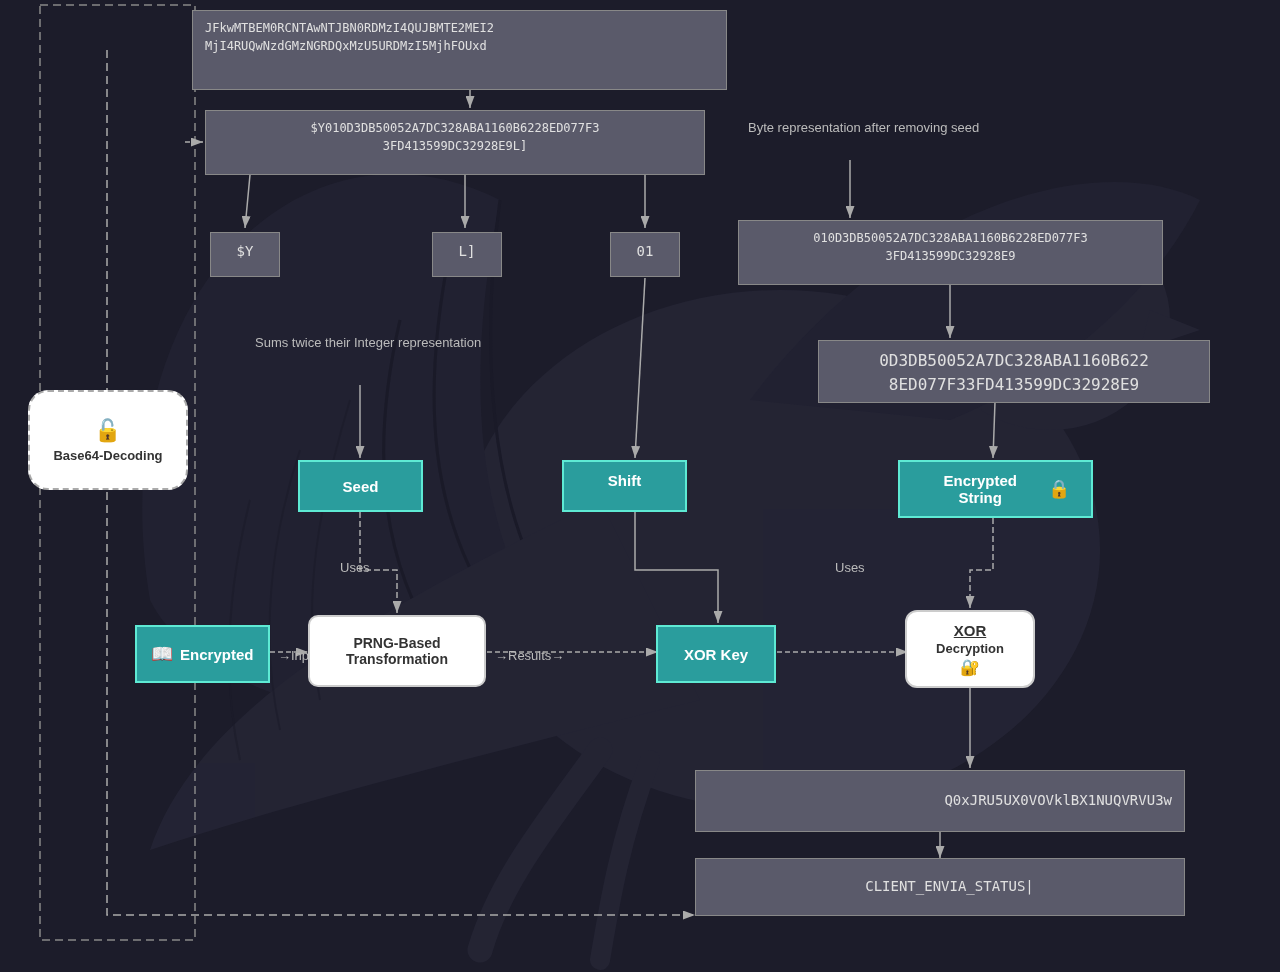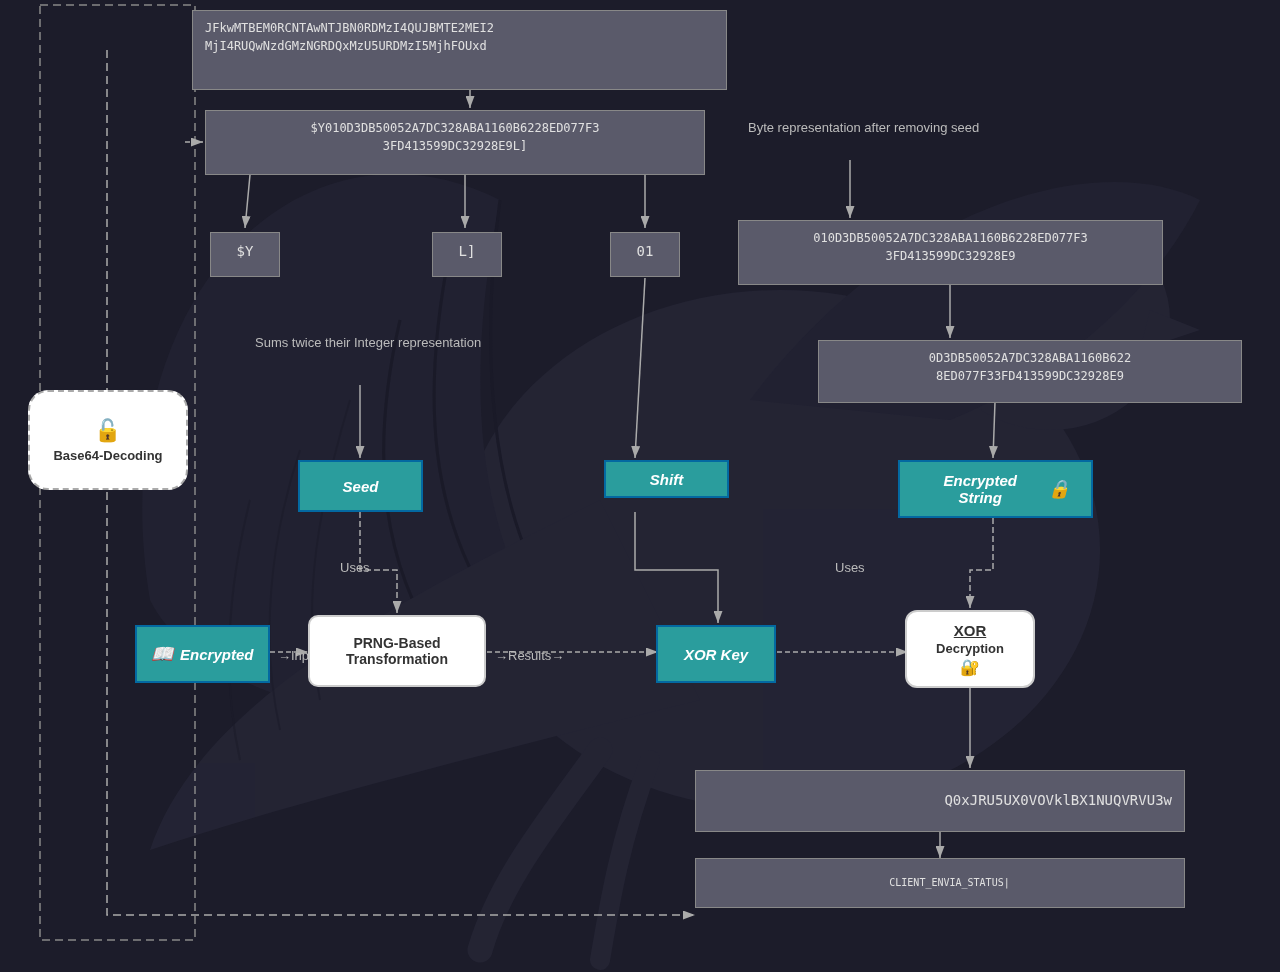--- a/index.html
+++ b/index.html
@@ -41,26 +41,25 @@
       border: 1px solid #888;
       padding: 8px 12px;
       font-family: monospace;
       font-size: 13px;
       line-height: 1.4;
     }
 
     .box-teal {
       background: #2a9d9d;
       color: #fff;
-      border: 2px solid #0369a1;
+      border: 2px solid #5eead4;
       padding: 10px 20px;
       font-size: 15px;
       font-weight: bold;
       text-align: center;
-      font-style: italic;
     }
 
     .box-white {
       background: #fff;
       color: #333;
       border: 2px dashed #aaa;
       border-radius: 16px;
       padding: 10px 16px;
       font-size: 14px;
       font-weight: bold;
@@ -226,34 +225,34 @@
 
   <div class="node box-dark" style="top:220px;left:738px;width:425px;height:65px;font-size:12px;text-align:center;line-height:1.5;">
     <span>010D3DB50052A7DC328ABA1160B6228ED077F3<br>3FD413599DC32928E9</span>
   </div>
 
   <div class="node label-text" style="top:335px;left:255px;">
     <span>Sums twice their
 Integer representation</span>
   </div>
 
-  <div class="node box-dark" style="top:340px;left:818px;width:424px;height:63px;font-size:12px;text-align:center;line-height:1.5;">
+  <div class="node box-dark" style="top:340px;left:818px;width:392px;height:63px;font-size:16px;text-align:center;line-height:1.5;">
     <span>0D3DB50052A7DC328ABA1160B622<br>8ED077F33FD413599DC32928E9</span>
   </div>
 
   <div class="node box-white" style="top:390px;left:28px;width:160px;height:100px;display:flex;flex-direction:column;align-items:center;justify-content:center;border-radius:20px;">
     <span style="font-size:22px;margin-bottom:4px;">🔓</span>
     <span style="font-size:13px;font-weight:bold;">Base64-Decoding</span>
   </div>
 
   <div class="node box-teal" style="top:460px;left:298px;width:125px;height:52px;display:flex;align-items:center;justify-content:center;">
     <span>Seed</span>
   </div>
 
-  <div class="node box-teal" style="top:460px;left:604px;width:125px;height:38px;display:flex;align-items:center;justify-content:center;">
+  <div class="node box-teal" style="top:460px;left:562px;width:125px;height:52px;display:flex;align-items:flex-start;justify-content:center;">
     <span>Shift</span>
   </div>
 
   <div class="node box-teal" style="top:460px;left:898px;width:195px;height:58px;display:flex;align-items:center;justify-content:center;gap:8px;">
     <span>Encrypted String</span>
     <span style="font-size:18px;">🔒</span>
   </div>
 
   <div class="node label-text" style="top:560px;left:340px;">
     <span>Uses</span>
@@ -287,17 +286,17 @@
   <div class="node box-white-solid" style="top:610px;left:905px;width:130px;height:78px;display:flex;flex-direction:column;align-items:center;justify-content:center;border-radius:12px;gap:2px;">
     <span style="font-size:15px;font-weight:bold;text-decoration:underline;">XOR</span>
     <span style="font-size:13px;">Decryption</span>
     <span style="font-size:16px;color:#cc4444;">🔐</span>
   </div>
 
   <div class="node box-dark" style="top:770px;left:695px;width:490px;height:62px;font-size:14px;display:flex;align-items:center;justify-content:flex-end;">
     <span>Q0xJRU5UX0VOVklBX1NUQVRVU3w</span>
   </div>
 
-  <div class="node box-dark" style="top:858px;left:695px;width:490px;height:50px;font-size:10px;display:flex;align-items:center;justify-content:center;padding-left:31px;">
+  <div class="node box-dark" style="top:858px;left:695px;width:490px;height:58px;font-size:14px;display:flex;align-items:center;justify-content:center;padding-left:31px;">
     <span>CLIENT_ENVIA_STATUS|</span>
   </div>
 
 </div>
 
 </body></html>

